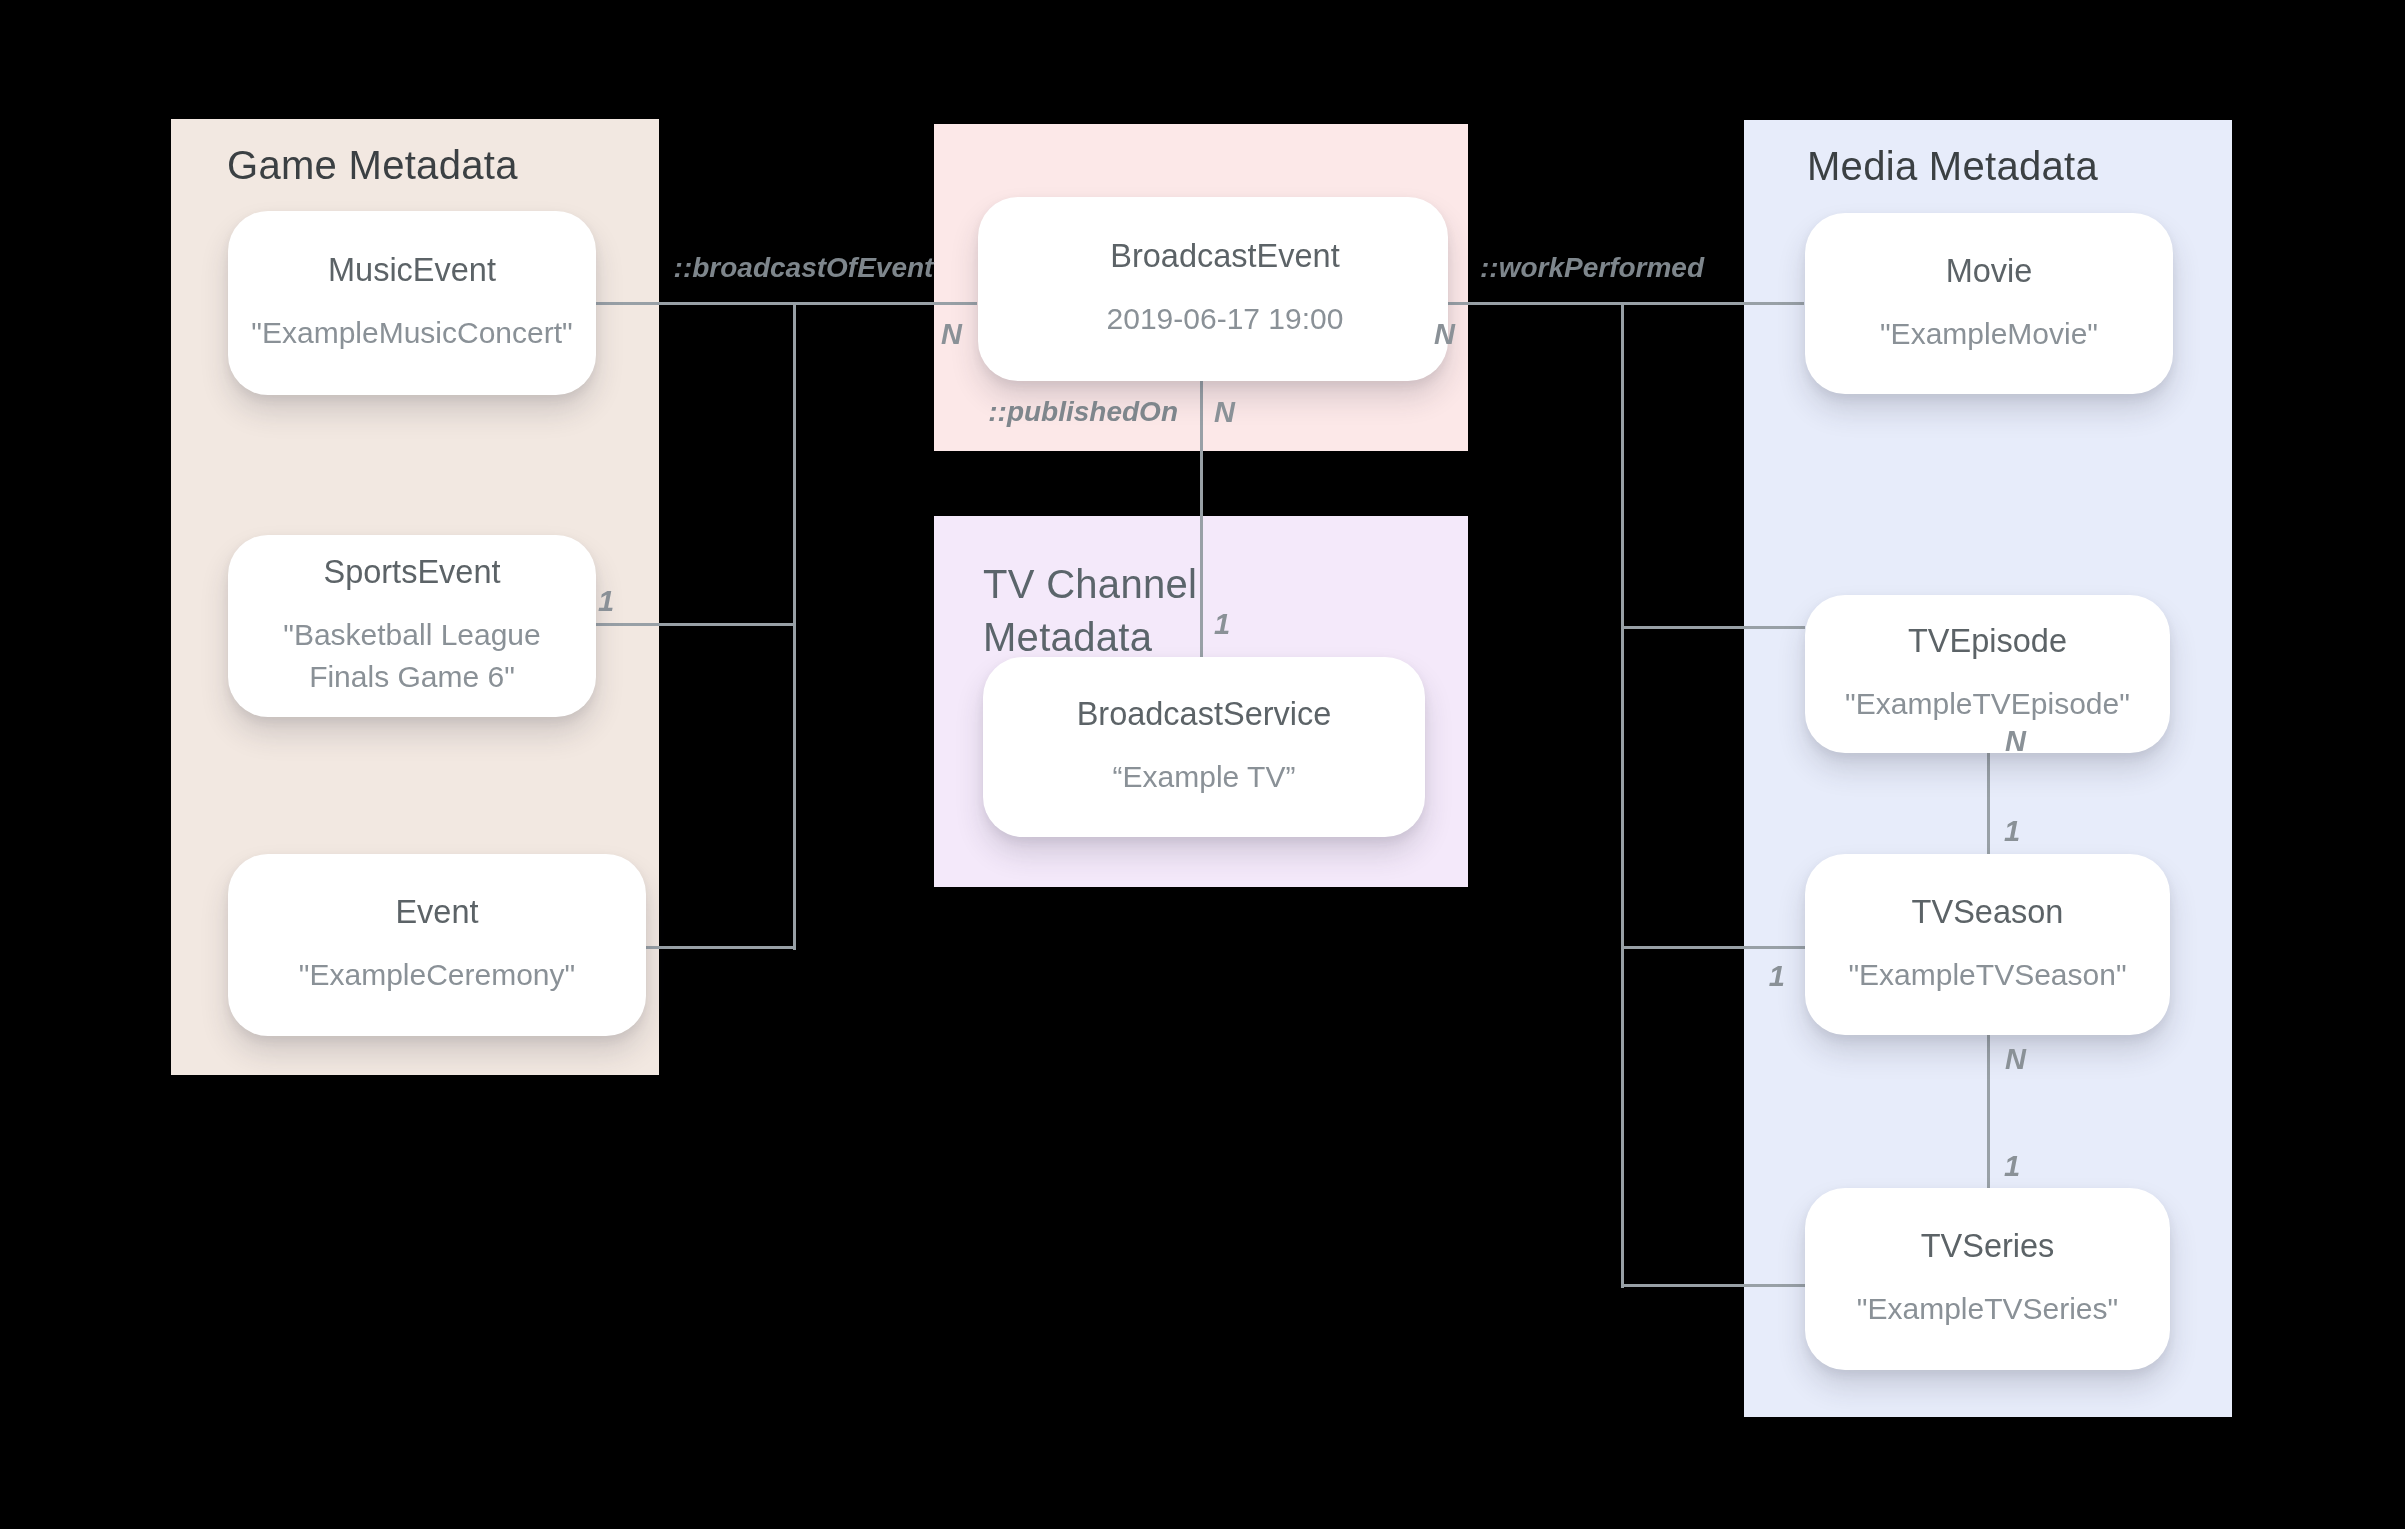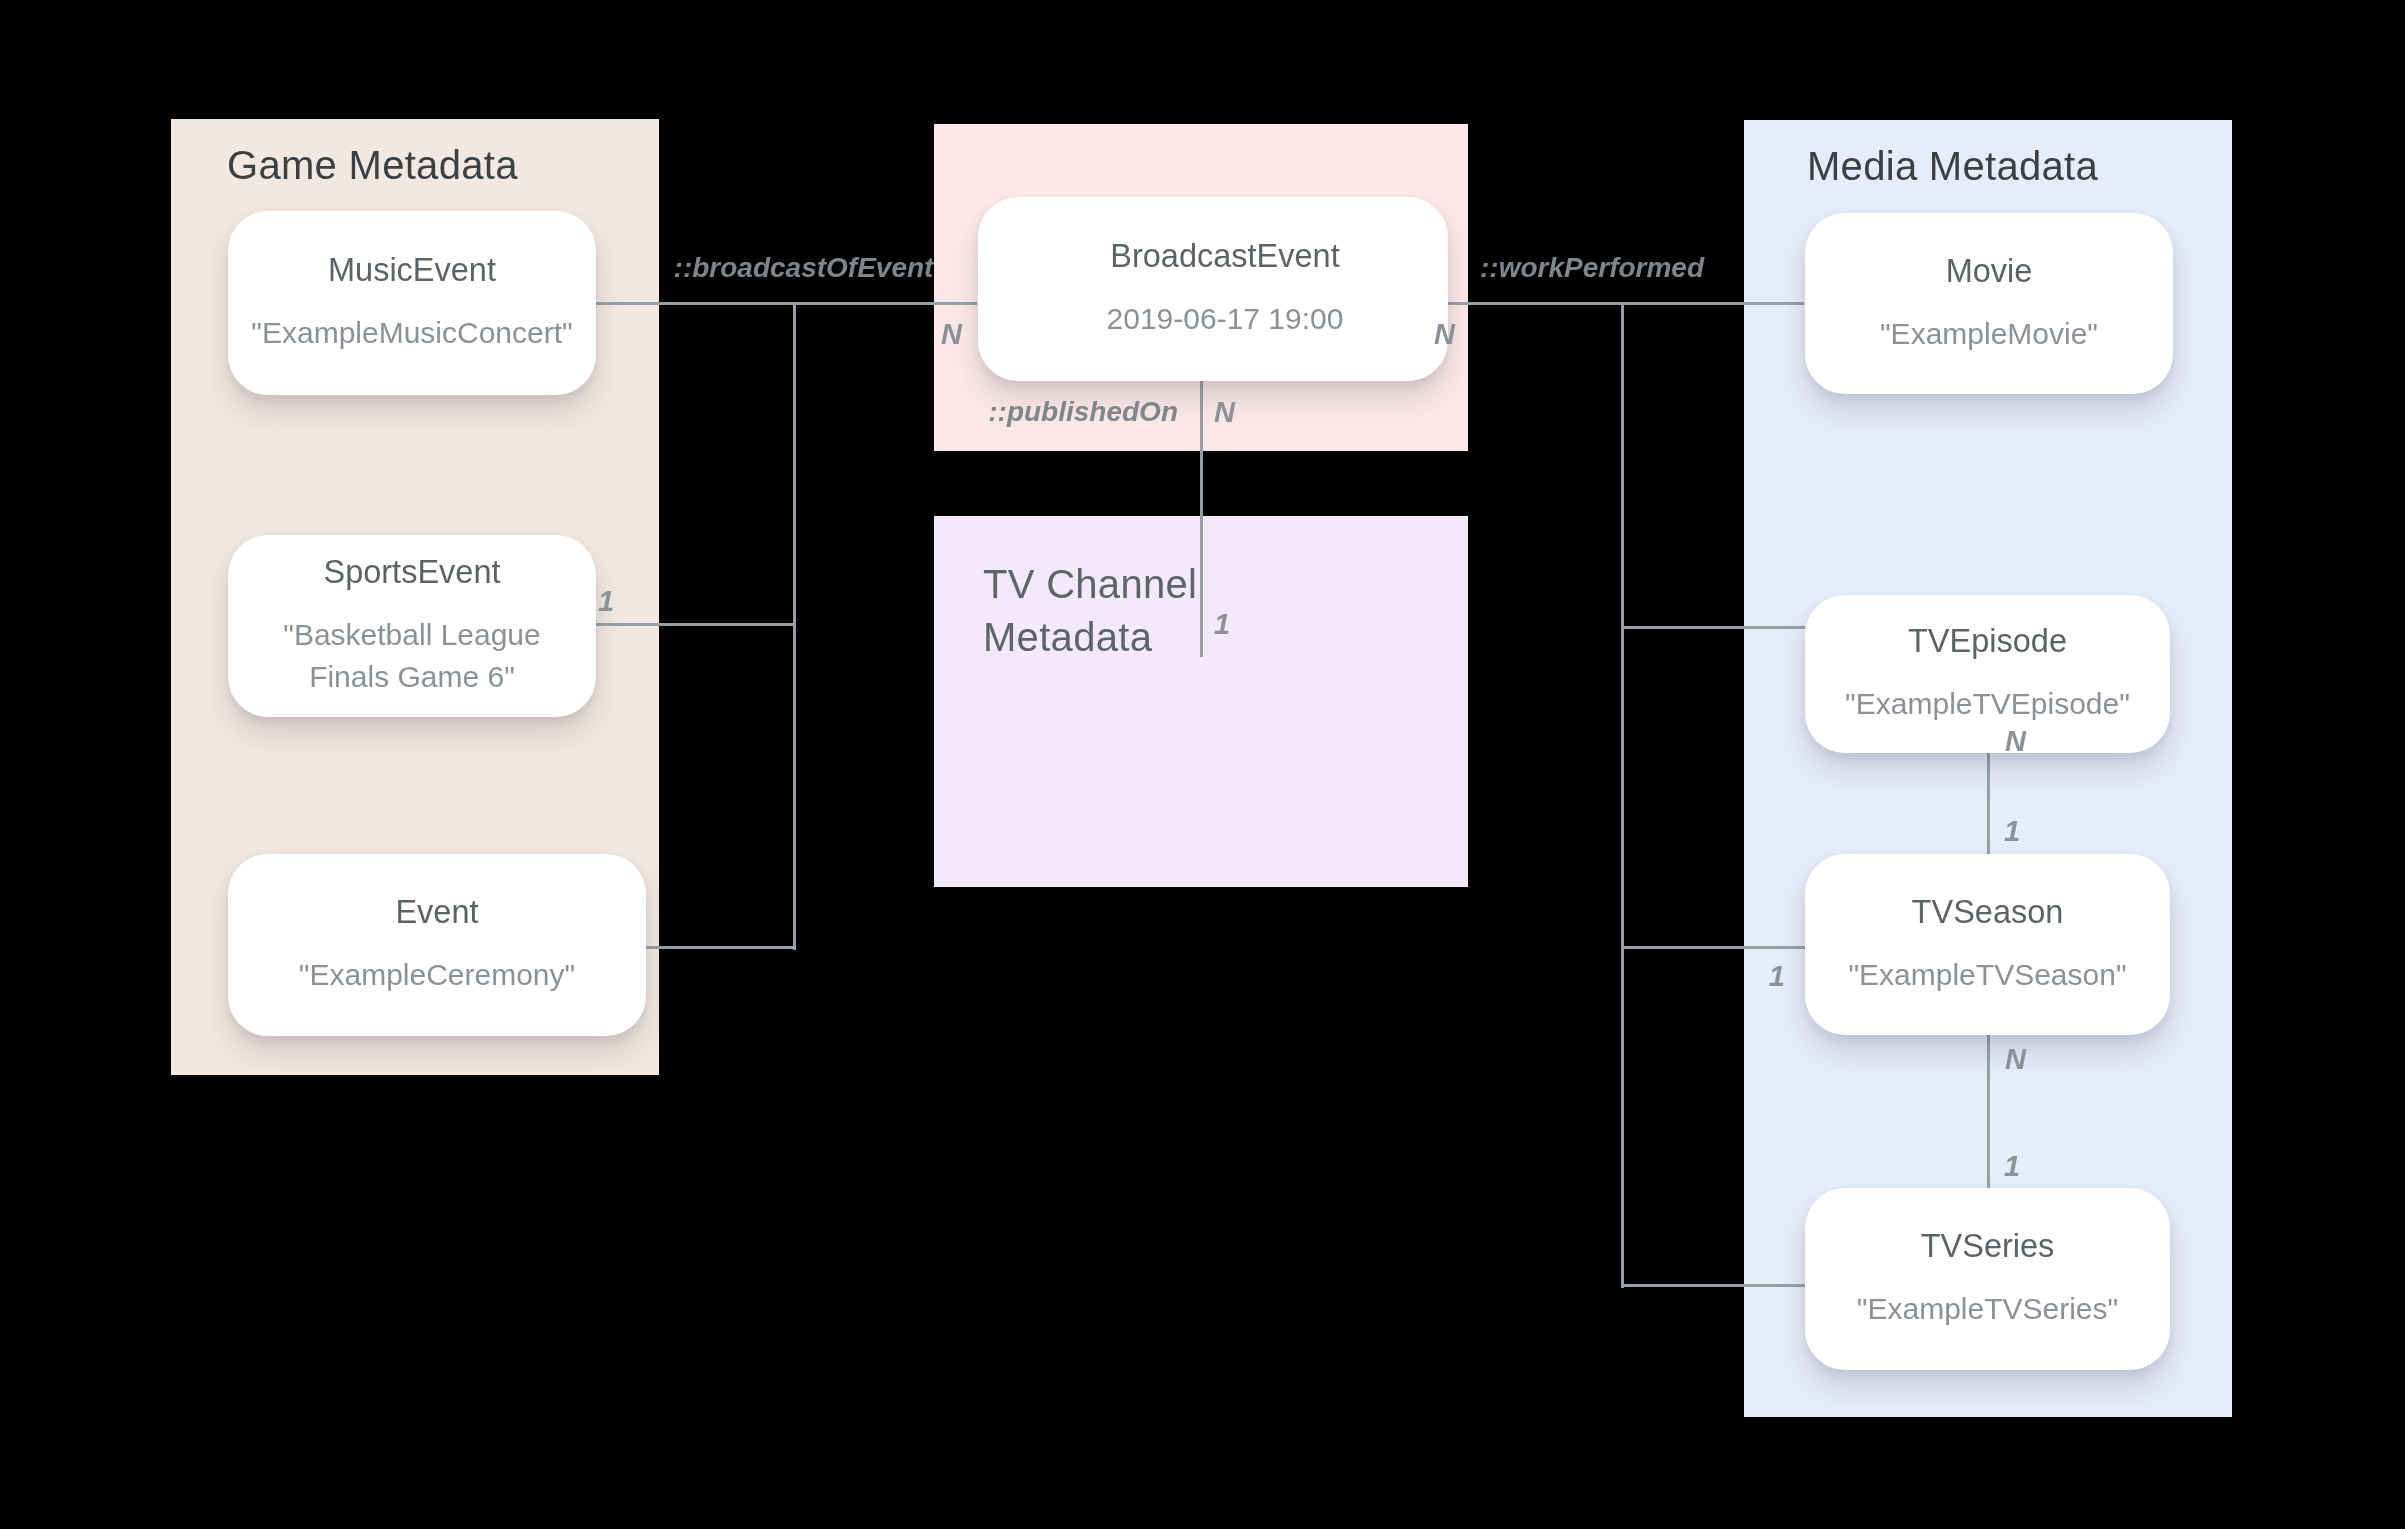--- a/index.html
+++ b/index.html
@@ -112,20 +112,24 @@
     <div class="v">"Basketball League Finals Game 6"</div>
   </div>
   <div class="card" id="card-event">
     <div class="t">Event</div>
     <div class="v">"ExampleCeremony"</div>
   </div>
   <div class="card" id="card-broadcastevent">
     <div class="t">BroadcastEvent</div>
     <div class="v">2019-06-17 19:00</div>
   </div>
+  <div class="card" id="card-broadcastservice">
+    <div class="t">BroadcastService</div>
+    <div class="v">“Example TV”</div>
+  </div>
   <div class="card" id="card-movie">
     <div class="t">Movie</div>
     <div class="v">"ExampleMovie"</div>
   </div>
   <div class="card" id="card-tvepisode">
     <div class="t">TVEpisode</div>
     <div class="v">"ExampleTVEpisode"</div>
   </div>
   <div class="card" id="card-tvseason">
     <div class="t">TVSeason</div>

